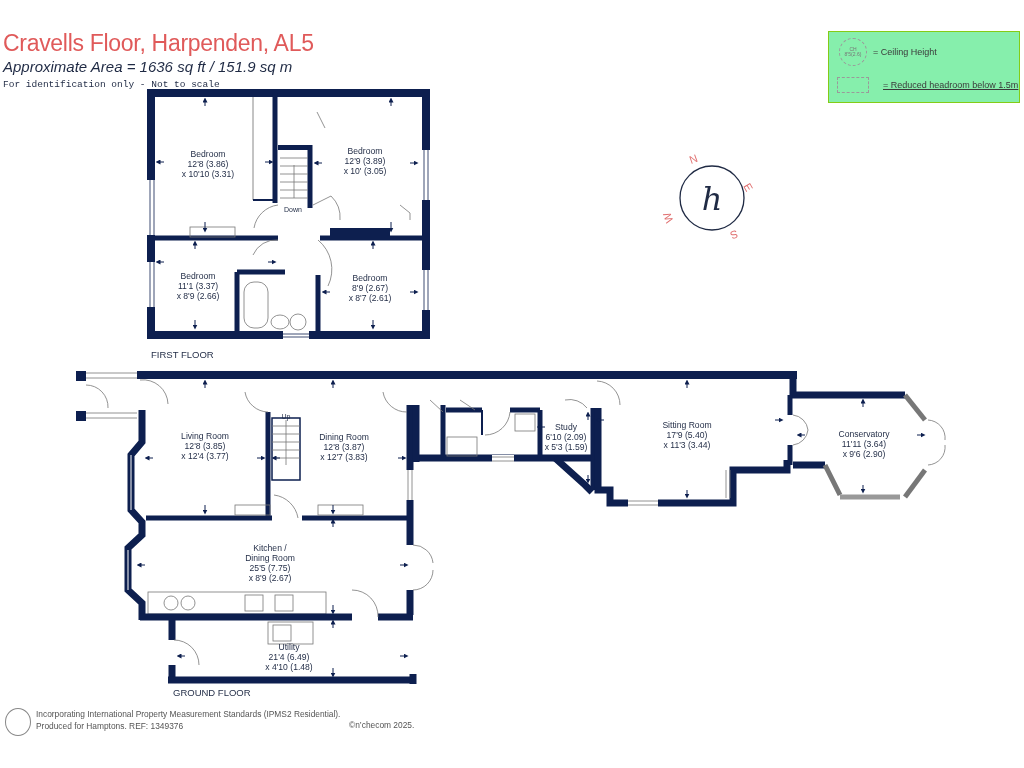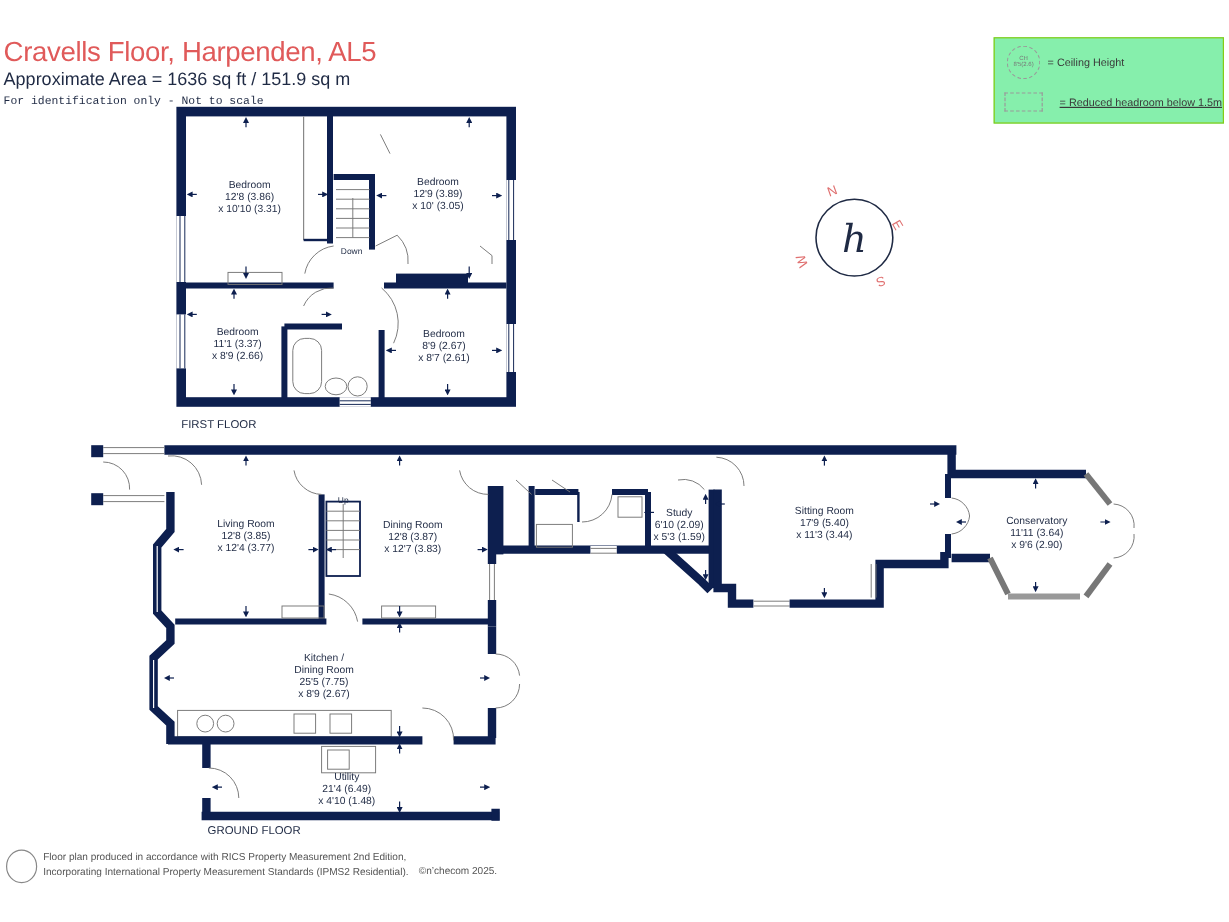--- a/index.html
+++ b/index.html
@@ -1,18 +1,18 @@
 <!DOCTYPE html>
 <html><head>
 <meta charset="utf-8">
 <style>
   html, body { margin:0; padding:0; background:#ffffff; }
   body { width:1024px; height:768px; position:relative; overflow:hidden; font-family:"DejaVu Sans", sans-serif; }
   .title { position:absolute; left:3px; top:30px; font-size:23px; color:#e05a5a; font-family:"Liberation Sans", sans-serif; letter-spacing:-0.3px; white-space:nowrap; }
-  .subtitle { position:absolute; left:3px; top:58px; font-size:15px; color:#1f2a44; font-family:"Liberation Sans", sans-serif; white-space:nowrap; }
+  .subtitle { position:absolute; left:3px; top:58px; font-size:15px; color:#1f2a44; font-family:"Liberation Sans", sans-serif; white-space:nowrap;font-style:italic; }
   .note { position:absolute; left:3px; top:79px; font-size:9.5px; color:#1f2a44; font-family:Liberation Mono, monospace; white-space:nowrap; }
   .legend { position:absolute; left:828px; top:31px; width:190px; height:70px; border:1px solid #84cc16; background:#86efac; }
   .legend .row { position:absolute; display:flex; align-items:center; font-size:9px; color:#3a3a3a; font-family:"Liberation Sans", sans-serif; }
   .legend .ch-icon { width:26px; height:26px; border:1px dashed #9a9a9a; border-radius:50%; display:flex; flex-direction:column; align-items:center; justify-content:center; font-size:5px; color:#777; line-height:1.1; }
   .legend .rh-icon { width:30px; height:14px; border:1px dashed #9a9a9a; }
   .footer { position:absolute; left:36px; top:708px; font-size:8.4px; color:#555; line-height:12px; font-family:"Liberation Sans", sans-serif; white-space:nowrap; }
   .footer-copy { position:absolute; left:349px; top:720px; font-size:8.4px; color:#555; font-family:"Liberation Sans", sans-serif; white-space:nowrap; }
   .person-icon { position:absolute; left:5px; top:708px; width:24px; height:26px; border:1px solid #888; border-radius:50%; }
   .plan { position:absolute; left:0; top:0; }
   .lbl { font-family:"Liberation Sans", sans-serif; font-size:8.6px; fill:#1f2a44; text-anchor:middle; }
@@ -294,16 +294,16 @@
     <text x="724" y="240" font-family="Liberation Sans, sans-serif" font-size="11" fill="#e07070" transform="rotate(160 731 236)">S</text>
     <text x="663" y="222" font-family="Liberation Sans, sans-serif" font-size="11" fill="#e07070" transform="rotate(-110 668 218)">W</text>
   </g>
 </svg>
 
 <div class="floor-lbl" style="left:151px; top:349px;">FIRST FLOOR</div>
 <div class="floor-lbl" style="left:173px; top:687px;">GROUND FLOOR</div>
 
 <div class="person-icon"></div>
 <div class="footer">
-  <div>Floor plan produced in accordance with RICS Property Measurement 2nd Edition,</div>
   <div>Incorporating International Property Measurement Standards (IPMS2 Residential).</div>
+  <div>Produced for Hamptons.   REF:  1349376</div>
 </div>
 <div class="footer-copy">©n’checom 2025.</div>
 
 </body></html>

